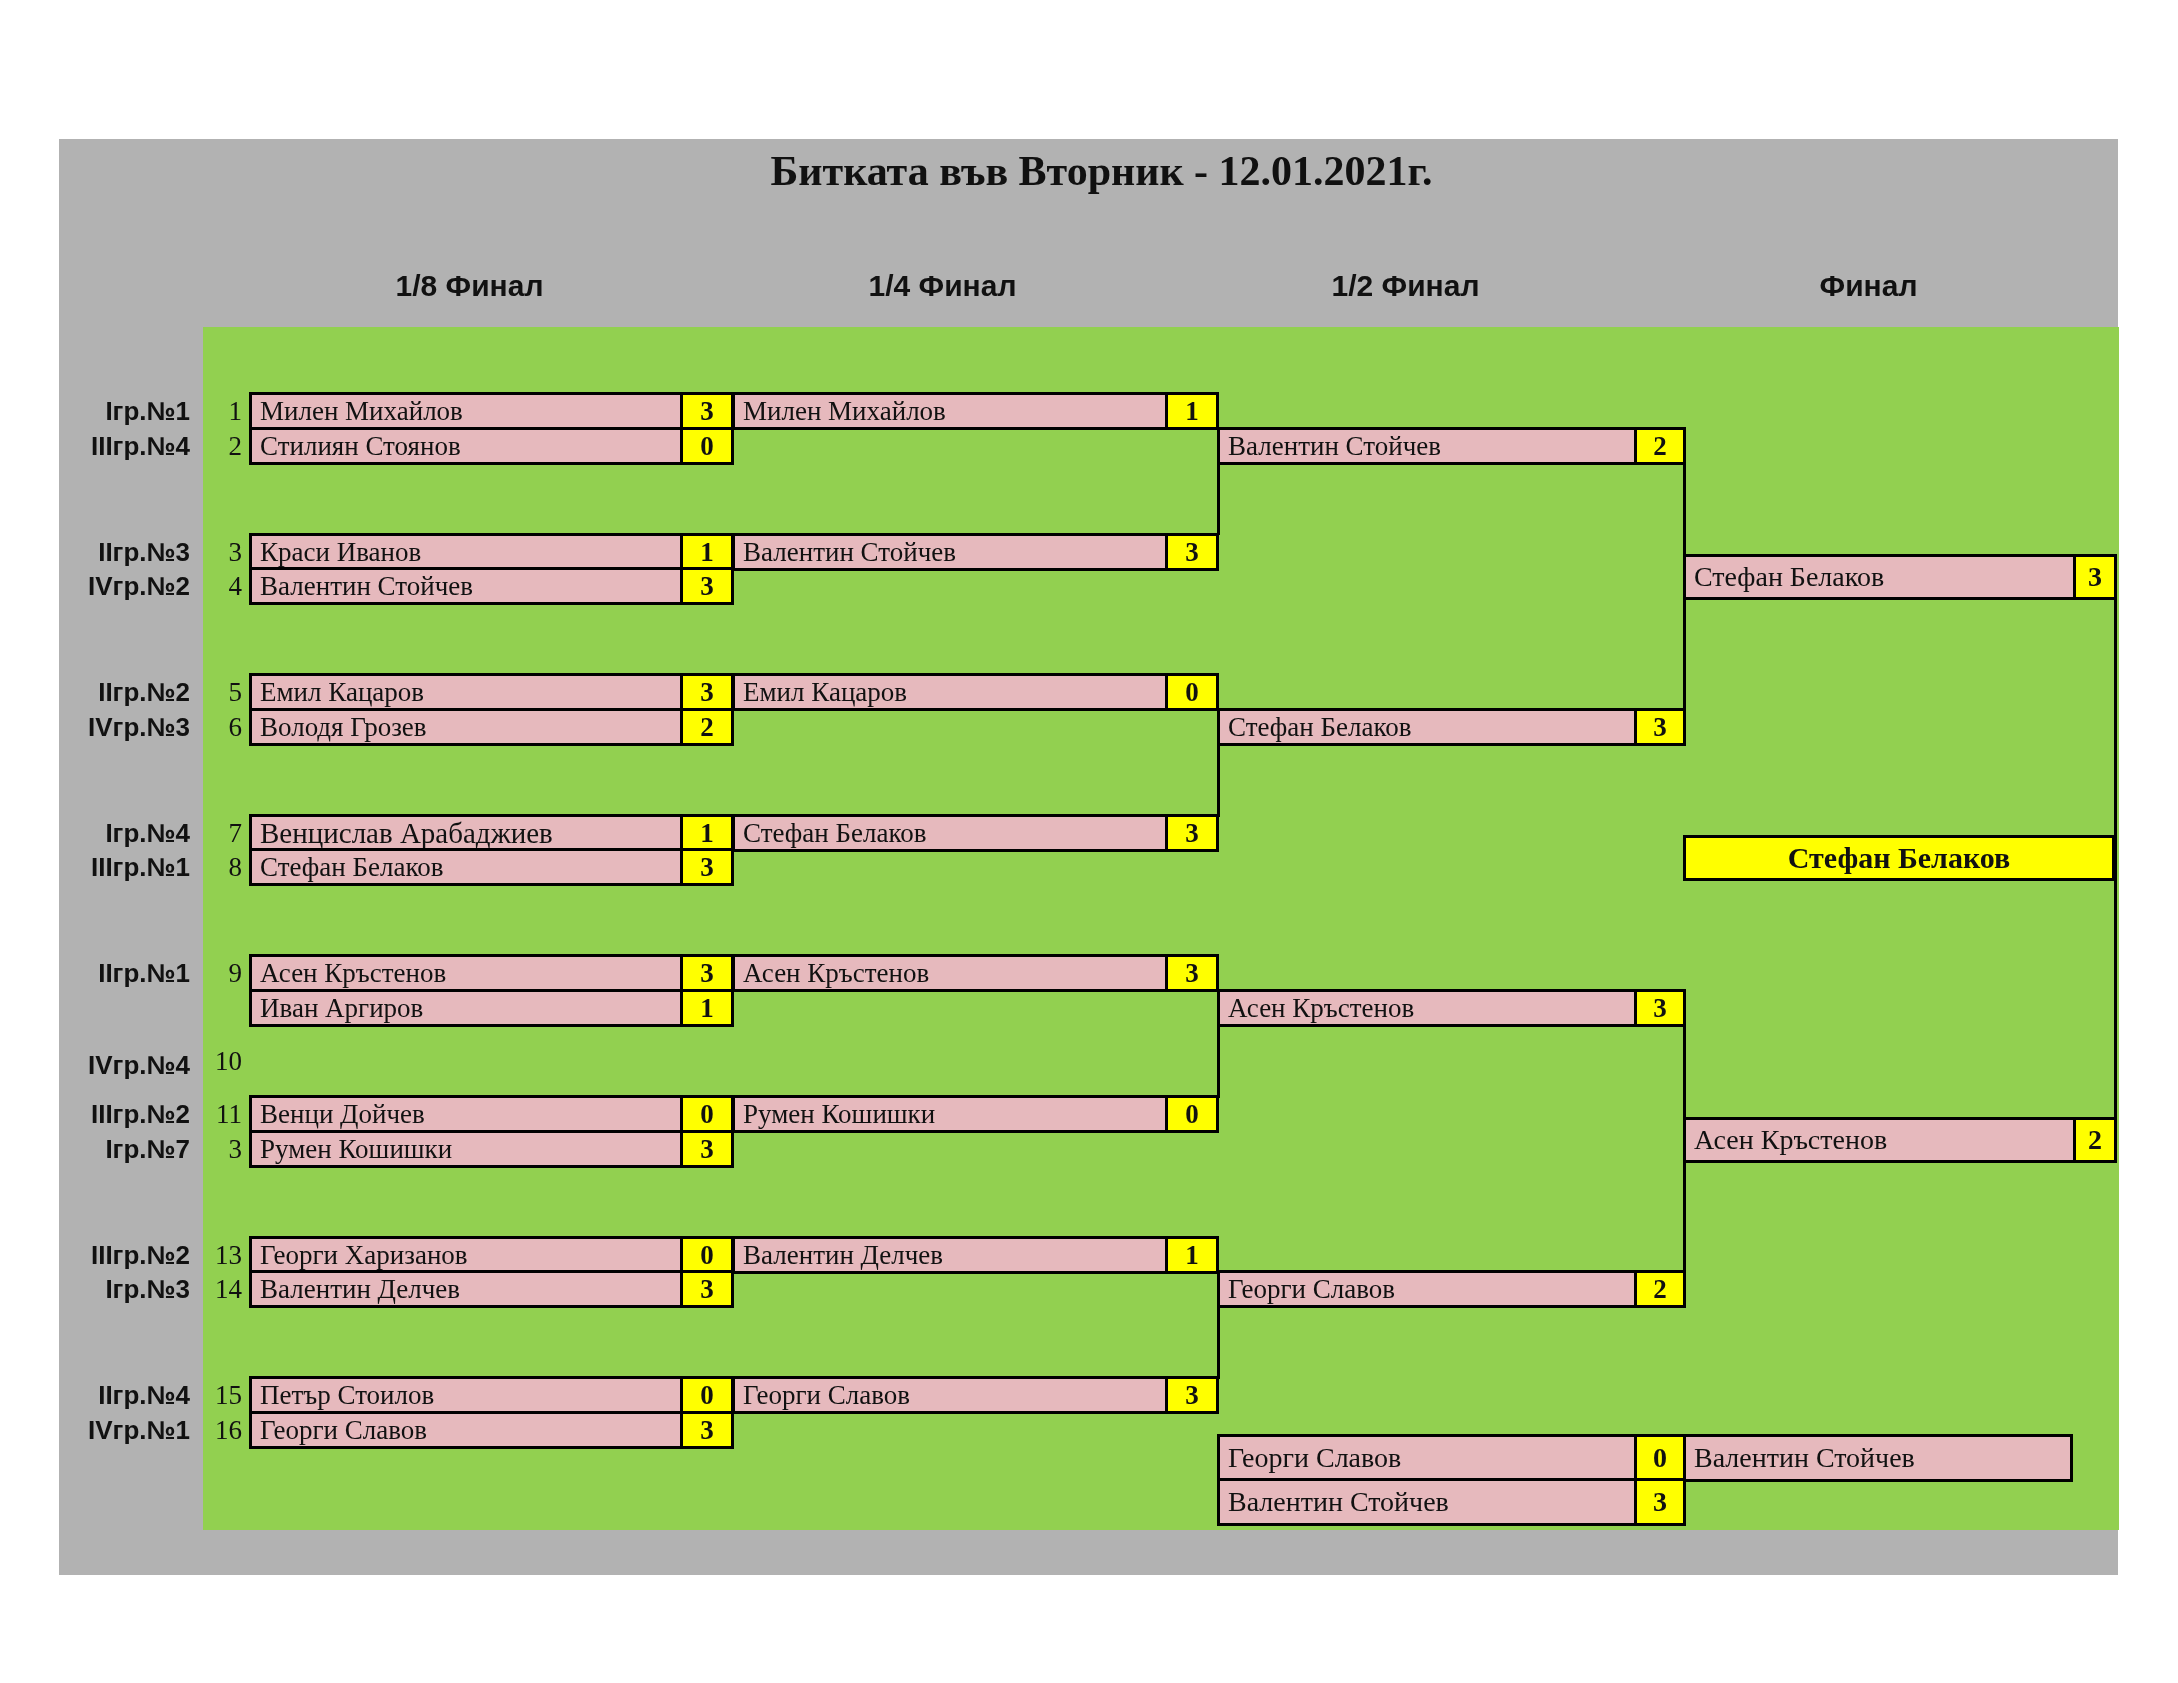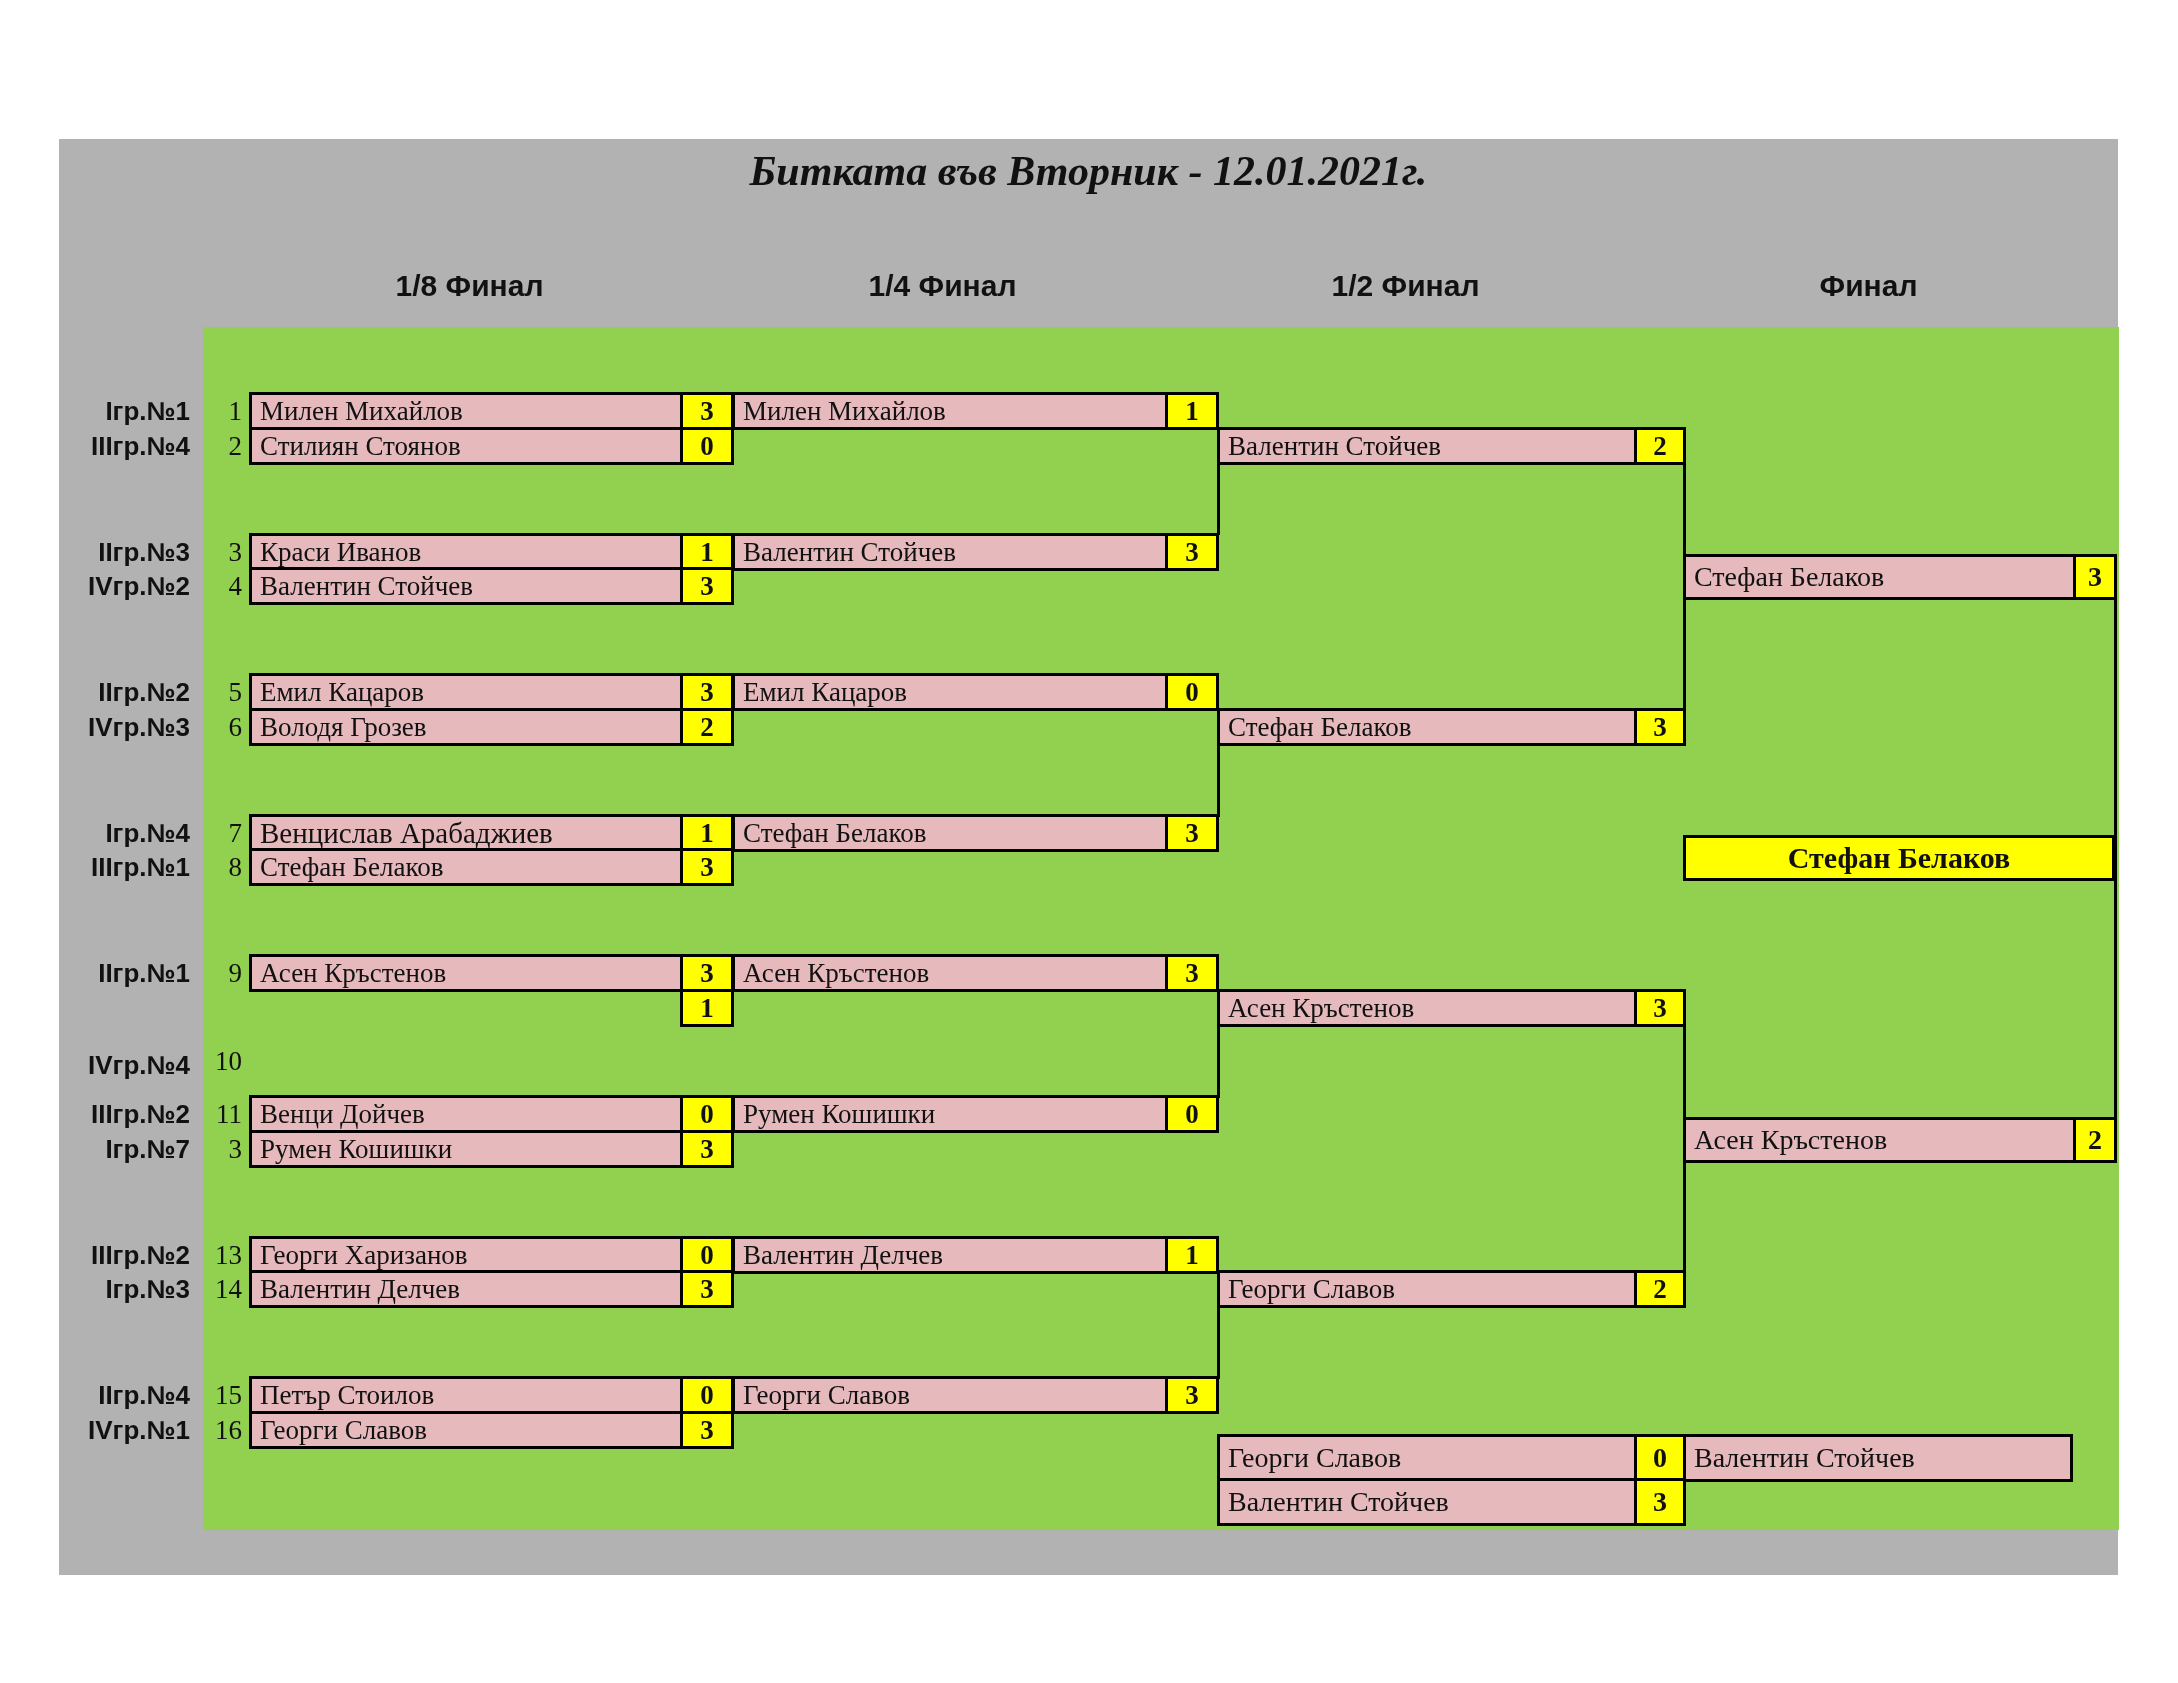--- a/index.html
+++ b/index.html
@@ -1,21 +1,21 @@
 <!DOCTYPE html>
 <html><head>
 <meta charset="utf-8">
 <style>
   html,body{margin:0;padding:0;background:#ffffff;}
   .stage{position:relative;width:2178px;height:1683px;background:#ffffff;overflow:hidden;
          font-family:"Liberation Serif","DejaVu Serif",serif;color:#111;}
   .panel{position:absolute;left:59px;top:139px;width:2059px;height:1436px;background:var(--gray,#b2b2b2);}
   .green{position:absolute;left:203px;top:327px;width:1916px;height:1203px;background:var(--green,#92d050);}
-  .title{position:absolute;left:59px;top:147px;width:2059px;text-align:center;
-         font-size:42px;font-weight:bold;letter-spacing:0px;font-style:italic;}
+  .title{position:absolute;left:72px;top:147px;width:2059px;text-align:center;
+         font-size:42px;font-weight:bold;letter-spacing:0px;}
   .colhead{position:absolute;top:269px;width:297px;text-align:center;font-size:30px;font-weight:bold;
            font-family:"Liberation Sans","DejaVu Sans",sans-serif;}
   .lbl{position:absolute;left:59px;width:131px;height:38px;line-height:38px;text-align:right;
        font-size:26px;font-weight:bold;font-family:"Liberation Sans","DejaVu Sans",sans-serif;}
   .seed{position:absolute;left:194px;width:48px;height:38px;line-height:38px;text-align:right;font-size:27px;}
   .box{position:absolute;box-sizing:border-box;border:3px solid #000;background:var(--pink,#e6b9bd);
        height:38px;line-height:32px;font-size:27px;white-space:nowrap;overflow:hidden;}
   .pname{padding-left:8px;}
   .score{background:var(--yellow,#ffff00);text-align:center;font-weight:bold;padding-left:0;}
   .n1{left:249px;width:434px;} .s1{left:680px;width:54px;}
@@ -83,20 +83,21 @@
   <div class="box pname n1" style="top:848px">Стефан Белаков</div>
   <div class="box score s1" style="top:848px">3</div>
 
   <div class="lbl" style="top:954px">IIгр.№1</div>
   <div class="seed" style="top:954px">9</div>
   <div class="box pname n1" style="top:954px">Асен Кръстенов</div>
   <div class="box score s1" style="top:954px">3</div>
 
   <div class="lbl" style="top:1046px">IVгр.№4</div>
   <div class="seed" style="top:1042px">10</div>
+  <div class="box pname n1" style="top:989px">Иван Аргиров</div>
   <div class="box score s1" style="top:989px">1</div>
 
   <div class="lbl" style="top:1095px">IIIгр.№2</div>
   <div class="seed" style="top:1095px">11</div>
   <div class="box pname n1" style="top:1095px">Венци Дойчев</div>
   <div class="box score s1" style="top:1095px">0</div>
 
   <div class="lbl" style="top:1130px">Iгр.№7</div>
   <div class="seed" style="top:1130px">3</div>
   <div class="box pname n1" style="top:1130px">Румен Кошишки</div>

